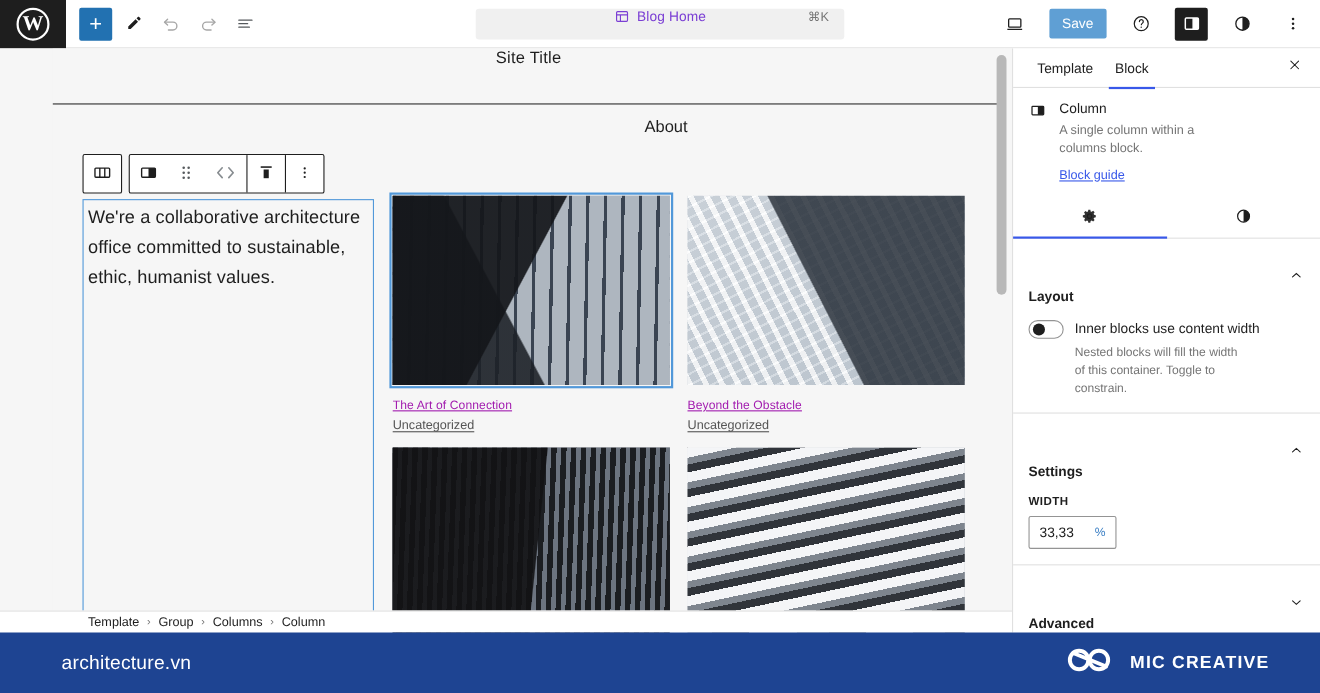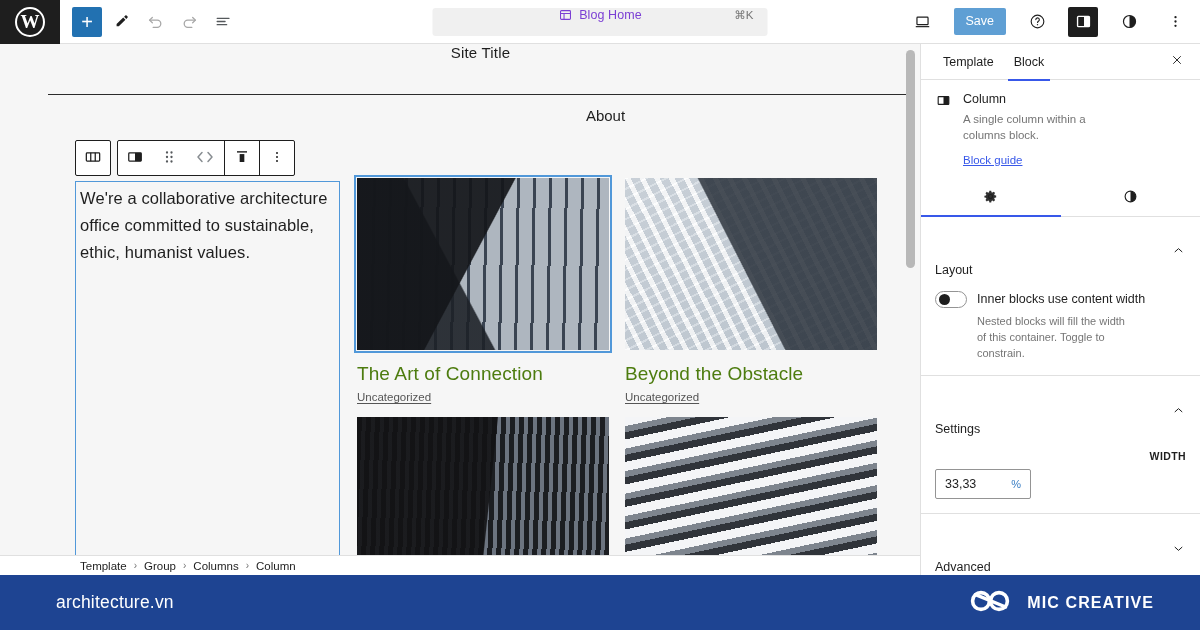--- a/index.html
+++ b/index.html
@@ -114,21 +114,21 @@
     position: absolute; top: 134px; left: 309px;
     width: 540px;
     display: grid; grid-template-columns: 252px 252px; gap: 14px 16px;
   }
   .card-img {
     width: 252px; height: 172px; background: #ccc;
     background-size: cover; background-position: center;
   }
   .card-img.selected { outline: 2px solid #5198d9; outline-offset: 1px; }
   .card-title {
-    font-size: 19px; color: #4d7c0f; margin-top: 13px; letter-spacing: .1px;
+    font-size: 11px; color: #a21caf; margin-top: 13px; letter-spacing: .1px; text-decoration: underline;
   }
   .card-cat {
     font-size: 11.5px; color: #555; margin-top: 6px;
     text-decoration: underline; text-underline-offset: 2px;
   }
 
   
   .img-a {
     background:
       linear-gradient(118deg, rgba(20,22,26,.92) 46%, rgba(20,22,26,0) 46.4%),
@@ -214,42 +214,42 @@
   }
   .sb-itab.active::after {
     content: ""; position: absolute; left: 0; right: 0; bottom: -1px;
     height: 2px; background: #3858e9;
   }
   .panel { border-bottom: 1px solid #e0e0e0; padding: 12px 14px 14px 14px; }
   .panel-head {
     display: flex; align-items: center; justify-content: space-between;
     cursor: pointer;
   }
-  .panel-title { font-size: 12.5px; font-weight: normal; color: #1e1e1e; margin-top: 34px; }
+  .panel-title { font-size: 12.5px; font-weight: bold; color: #1e1e1e; margin-top: 34px; }
   .toggle-row { display: flex; align-items: center; gap: 10px; margin-top: 14px; }
   .toggle {
     width: 32px; height: 17px; border-radius: 9px;
     border: 1px solid #949494; background: #fff;
     position: relative; flex: 0 0 32px; cursor: pointer;
   }
   .toggle .knob {
     position: absolute; top: 2.5px; left: 3px;
     width: 11px; height: 11px; border-radius: 50%; background: #1e1e1e;
   }
   .toggle-label { font-size: 12.5px; color: #1e1e1e; }
   .toggle-help {
     font-size: 11px; color: #757575; line-height: 1.45;
     margin-top: 6px; margin-left: 42px; max-width: 148px;
   }
   .field-label {
     font-size: 10.5px; font-weight: bold; color: #1e1e1e;
-    letter-spacing: .4px; margin-top: 14px; display: block; text-align: right;
+    letter-spacing: .4px; margin-top: 14px; display: block;
   }
   .width-input {
-    margin-top: 7px; width: 96px; height: 30px;
+    margin-top: 7px; width: 80px; height: 30px;
     border: 1px solid #949494; border-radius: 2px;
     display: flex; align-items: center; padding: 0 9px; cursor: text;
   }
   .width-val {
     font-size: 12.5px; color: #1e1e1e; border: none; outline: none;
     width: 40px; font-family: inherit; background: transparent;
   }
   .width-unit { font-size: 11px; color: #3b7fc4; margin-left: auto; }
 
   

